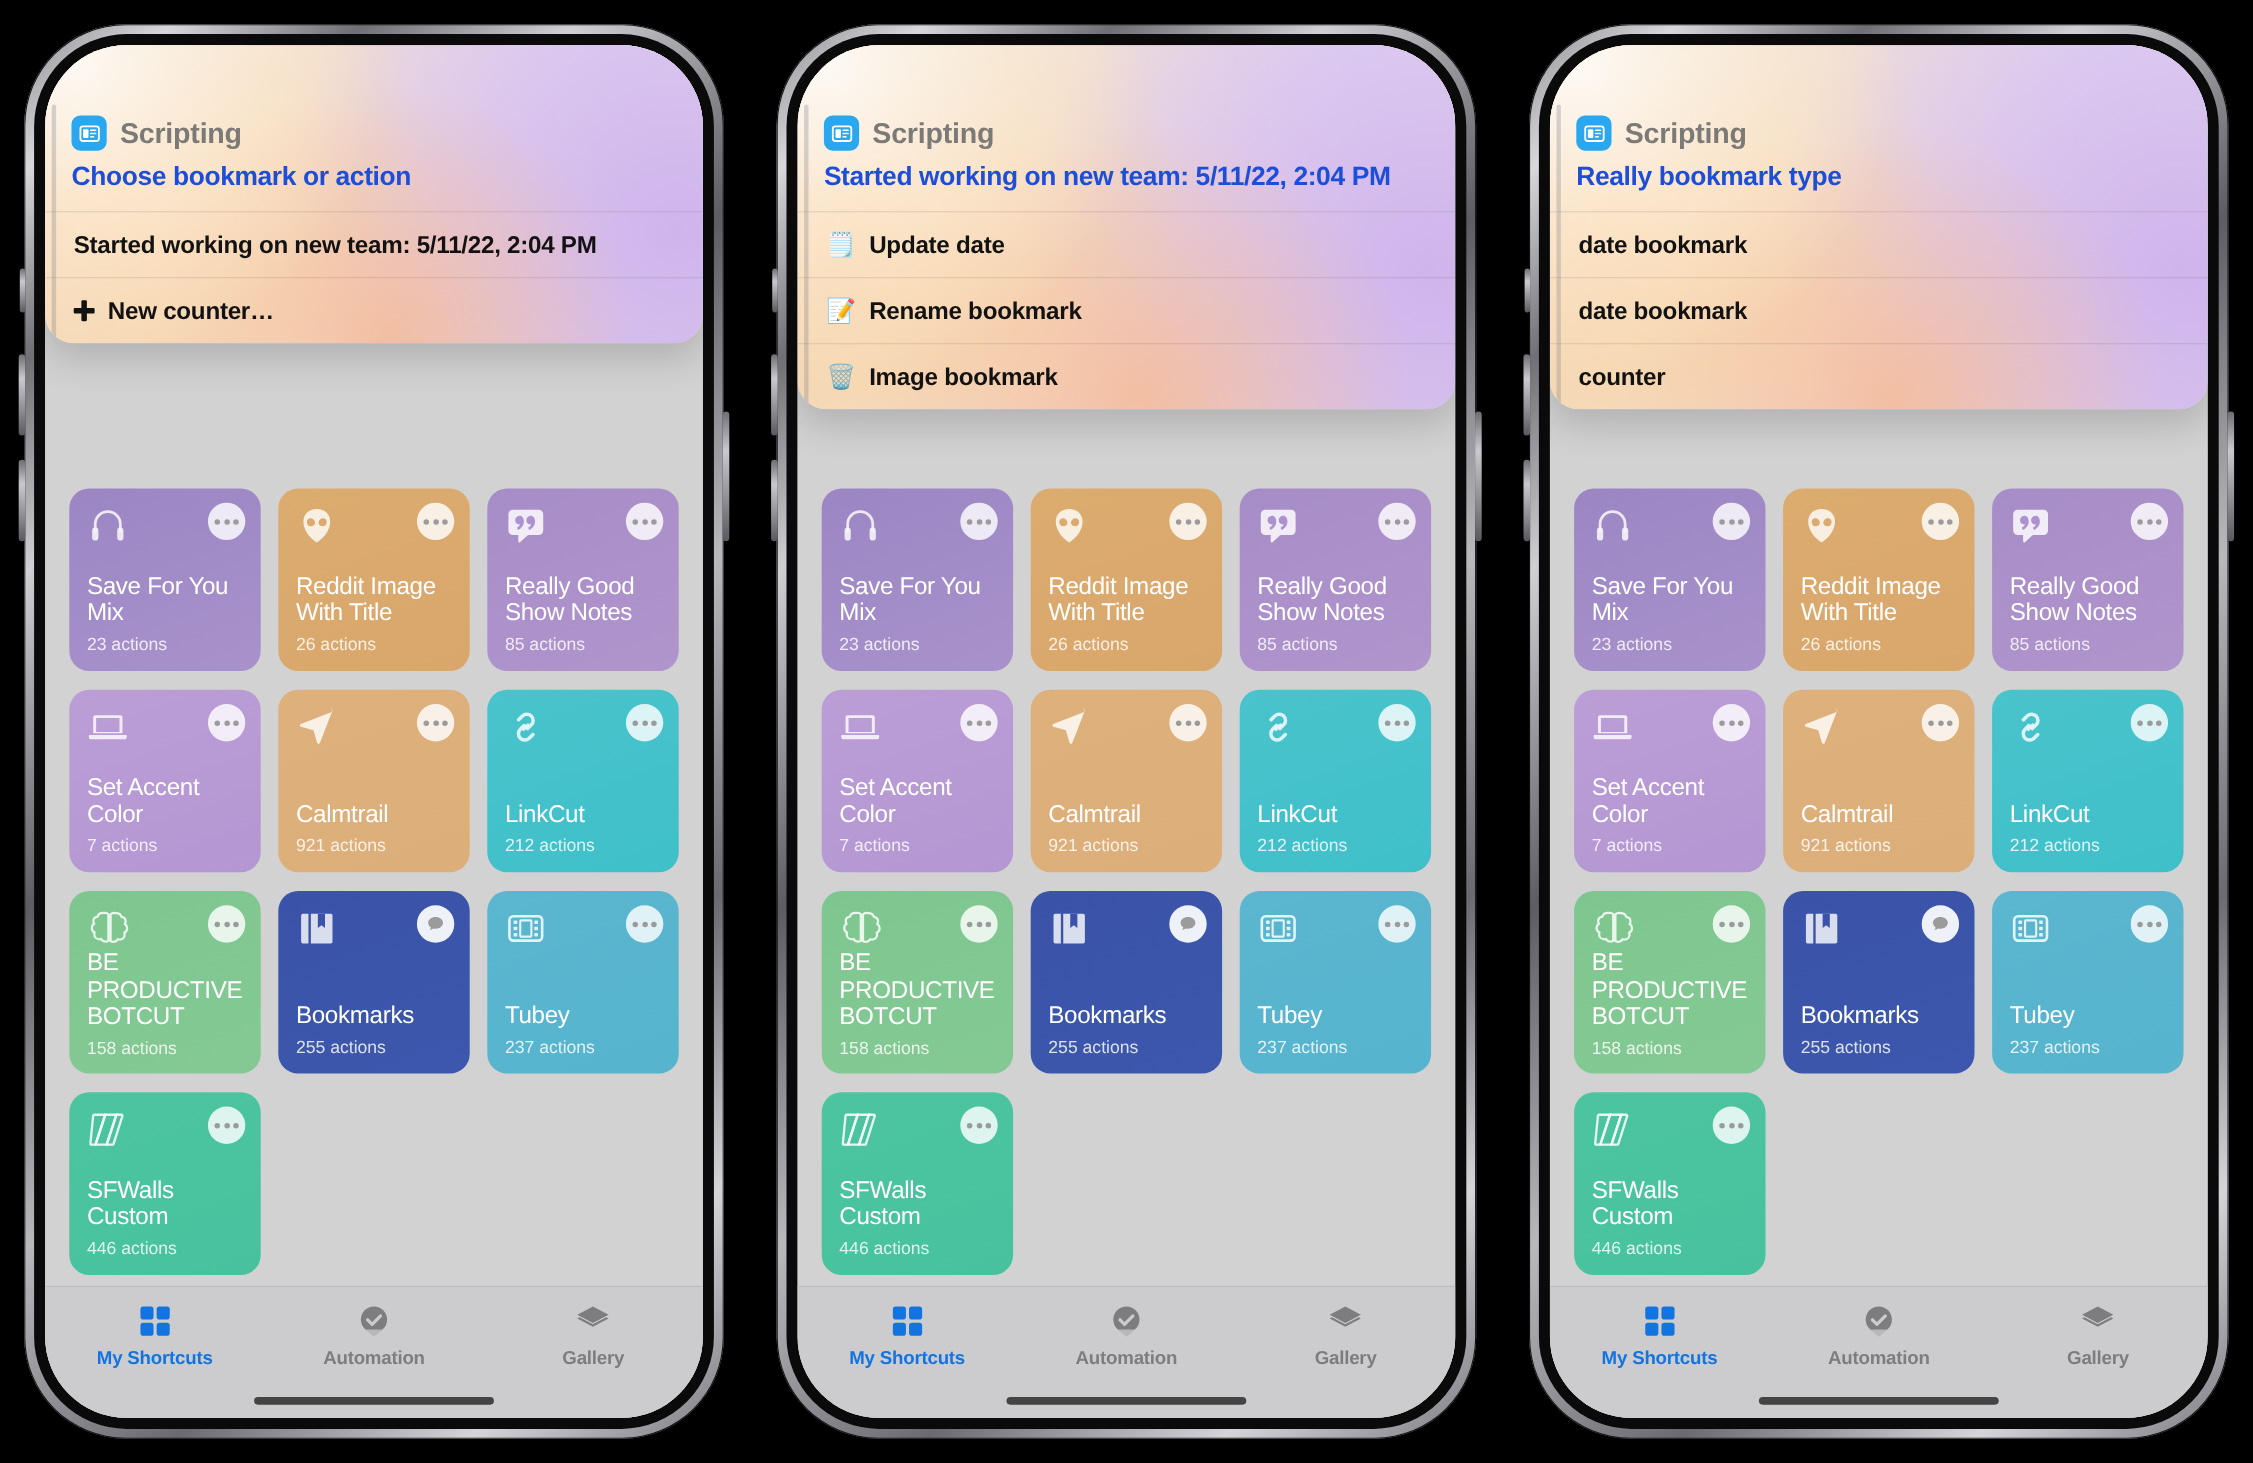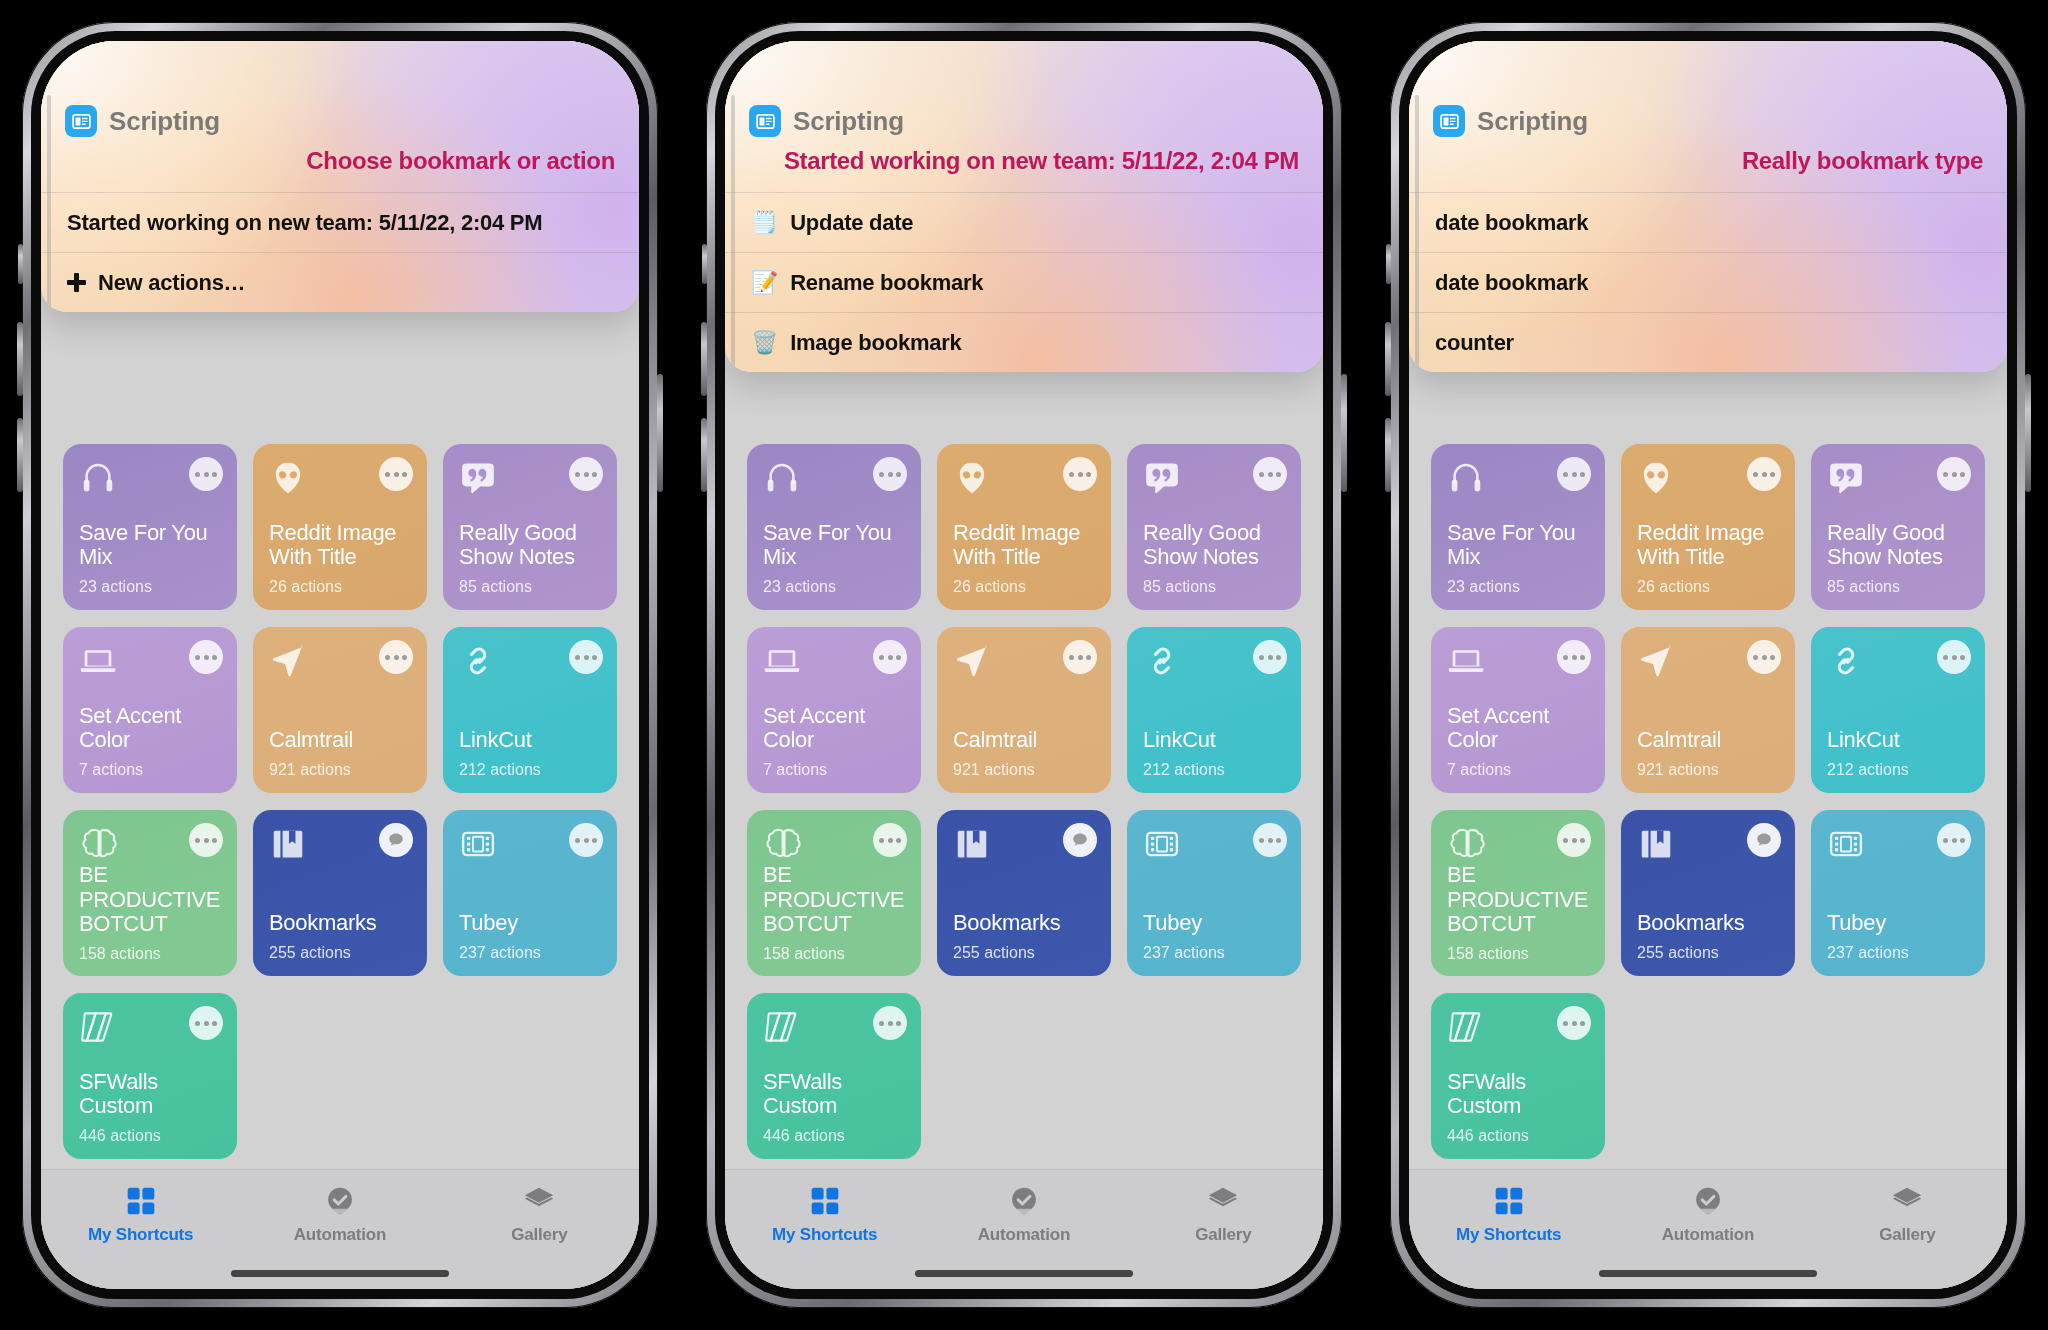--- a/index.html
+++ b/index.html
@@ -199,21 +199,21 @@
   .app-icon {
     width: 32px; height: 32px; border-radius: 8px;
     background: #2aa7ee;
     display: flex; align-items: center; justify-content: center;
     flex: 0 0 auto;
   }
   .app-icon svg { width: 21px; height: 21px; fill: #fff; }
   .app-name { font-size: 26px; font-weight: bold; color: #7c7a77; letter-spacing: -0.2px; }
   .sheet-title {
     padding: 6px 24px 17px 24px;
-    font-size: 24px; font-weight: bold; color: #be185d; letter-spacing: -0.35px; text-align: right;
+    font-size: 24px; font-weight: bold; color: #1d4ed8; letter-spacing: -0.35px;
   }
   .sheet-row {
     border-top: 1px solid rgba(120,110,120,.22);
     padding: 16px 24px 16px 26px;
     font-size: 22px; color: #121212; font-weight: bold;
     letter-spacing: -0.25px;
     display: flex; align-items: center; gap: 12px;
     min-height: 60px;
   }
   .sheet-row .row-emoji { font-size: 22px; line-height: 1; }
@@ -469,21 +469,21 @@
                 </svg>
               </span>
               <span class="app-name">Scripting</span>
             </div>
             <div class="sheet-title">Choose bookmark or action</div>
             <div class="sheet-row">
               <span>Started working on new team: 5/11/22, 2:04 PM</span>
             </div>
             <div class="sheet-row">
               <span class="plus-icon"></span>
-              <span>New actions…</span>
+              <span>New counter…</span>
             </div>
           </div>
         </div>
         <div class="statusbar">
           <div class="sb-time">
             <span>3:23</span>
             <span style="width:19px;height:19px;display:inline-block"><svg viewBox="0 0 24 24">
                 <path d="M21.4 2.6 2.9 10.4c-.9.4-.8 1.7.1 1.95l7.5 2 2 7.5c.25.9 1.55 1 1.95.1L22.3 3.4c.25-.6-.3-1.05-.9-.8z" fill="#0d0d0d"></path>
               </svg></span>
           </div>

